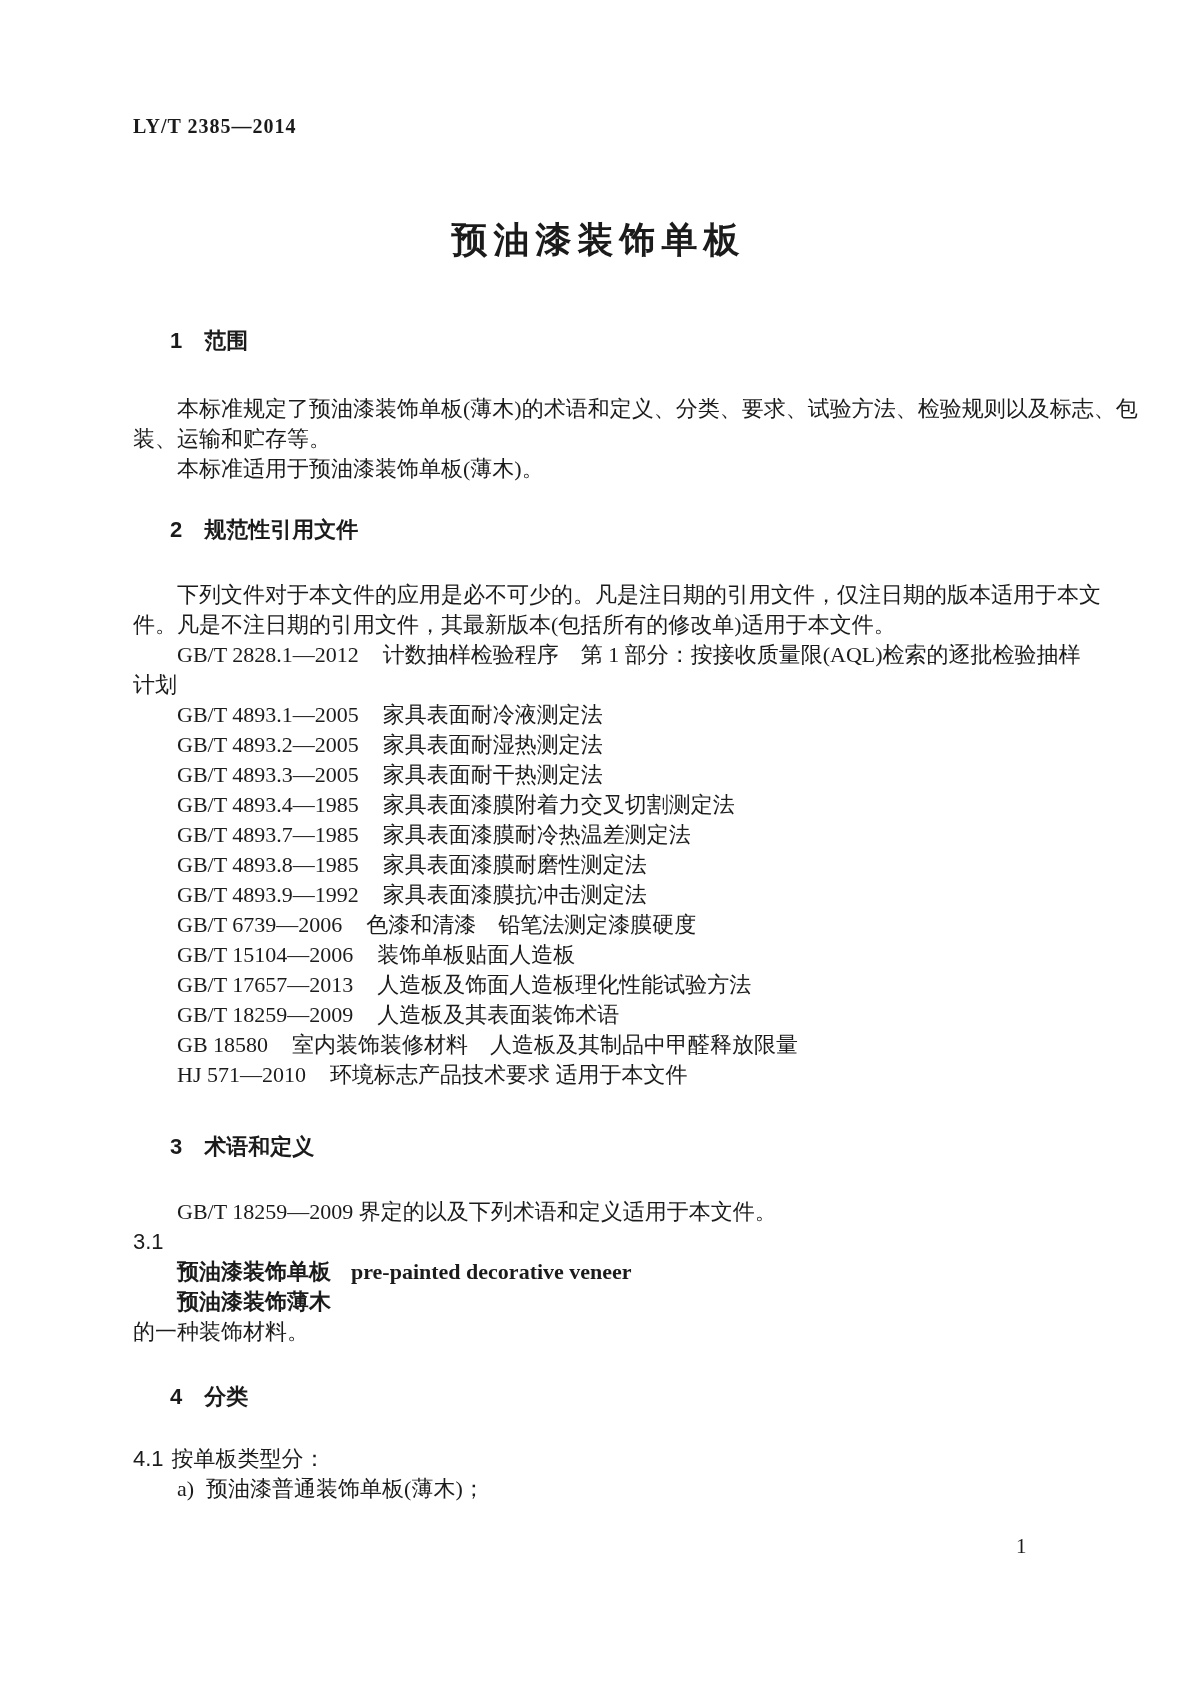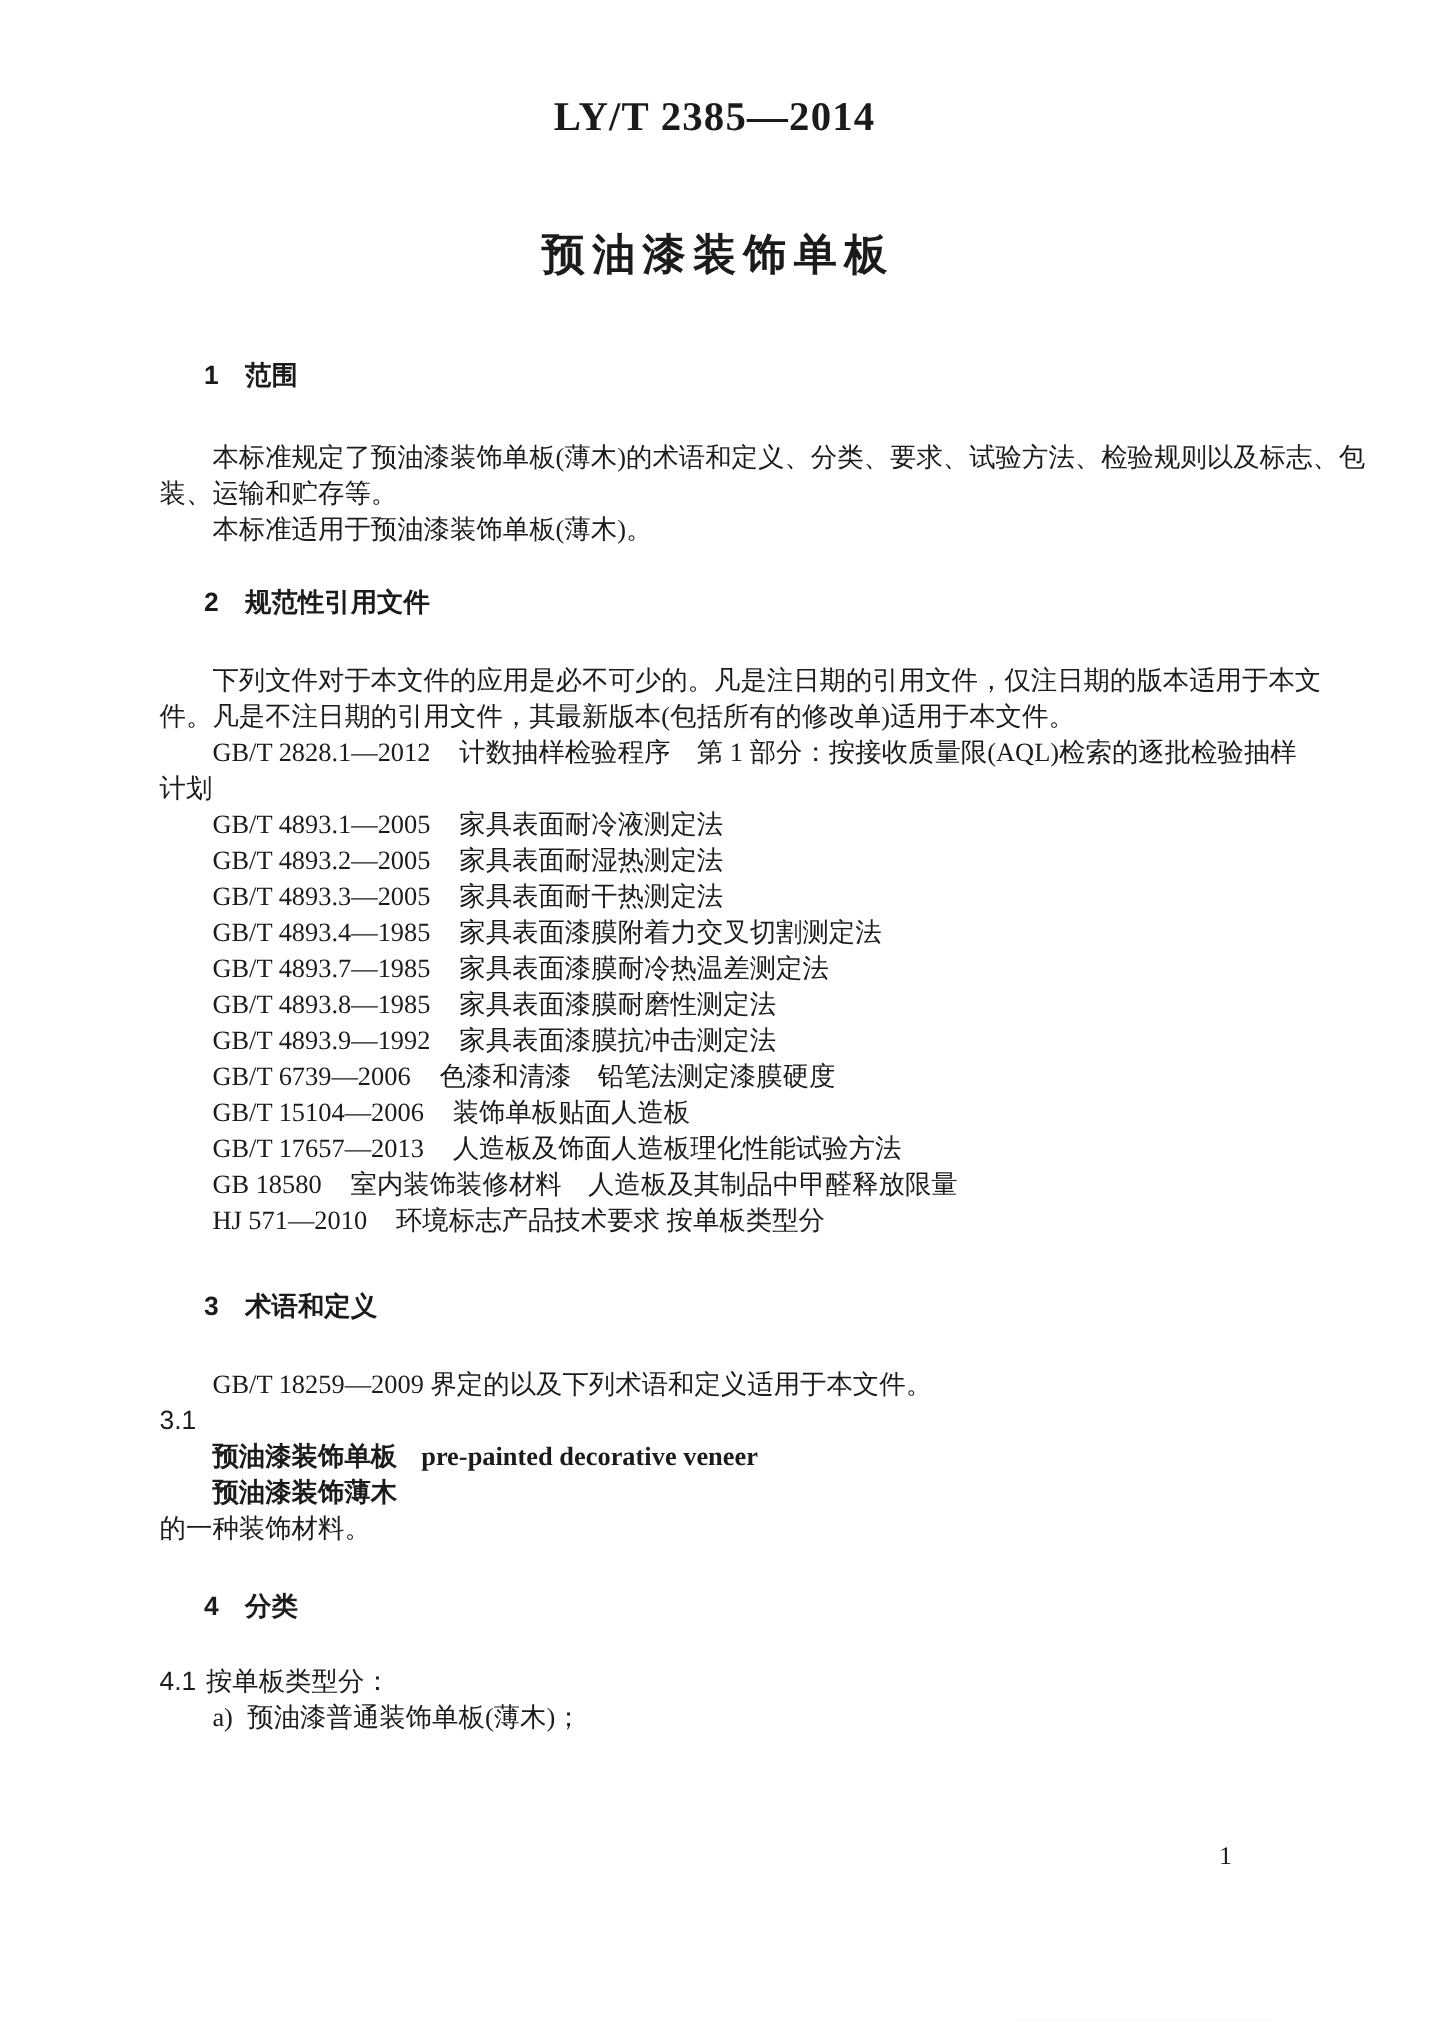--- a/index.html
+++ b/index.html
@@ -11,23 +11,23 @@
     background: #ffffff;
     color: #1b1b1b;
     overflow: hidden;
     box-sizing: border-box;
     padding: 0 133px;
   }
   .serif { font-family: "Liberation Serif", serif; }
   .sans  { font-family: "Liberation Sans", sans-serif; }
 
   .header-code {
-    margin-top: 84px;
-    text-align: center;
-    font-size: 34px;
+    margin-top: 112px;
+    text-align: left;
+    font-size: 20px;
     font-weight: 700;
     line-height: 28px;
     letter-spacing: 1px;
   }
   .doc-title {
     margin: 80px 0 0 0;
     text-align: center;
     font-size: 36px;
     font-weight: 700;
     letter-spacing: 6px;
@@ -128,24 +128,27 @@
   <div class="line serif indent">
     <span>GB/T 6739—2006</span><span class="ref-title">色漆和清漆　铅笔法测定漆膜硬度</span>
   </div>
   <div class="line serif indent">
     <span>GB/T 15104—2006</span><span class="ref-title">装饰单板贴面人造板</span>
   </div>
   <div class="line serif indent">
     <span>GB/T 17657—2013</span><span class="ref-title">人造板及饰面人造板理化性能试验方法</span>
   </div>
   <div class="line serif indent">
+    <span>GB/T 18259—2009</span><span class="ref-title">人造板及其表面装饰术语</span>
+  </div>
+  <div class="line serif indent">
     <span>GB 18580</span><span class="ref-title">室内装饰装修材料　人造板及其制品中甲醛释放限量</span>
   </div>
   <div class="line serif indent">
-    <span>HJ 571—2010</span><span class="ref-title">环境标志产品技术要求 按单板类型分</span>
+    <span>HJ 571—2010</span><span class="ref-title">环境标志产品技术要求 适用于本文件</span>
   </div>
 
   <div class="sec-heading sans gap-s3">
     <span class="h-num">3</span><span class="h-text">术语和定义</span>
   </div>
   <div class="line serif indent gap-i3">GB/T 18259—2009 界定的以及下列术语和定义适用于本文件。</div>
   <div class="line sans">3.1</div>
   <div class="line indent">
     <span class="term-cn">预油漆装饰单板</span><span class="term-en">pre-painted decorative veneer</span>
   </div>

